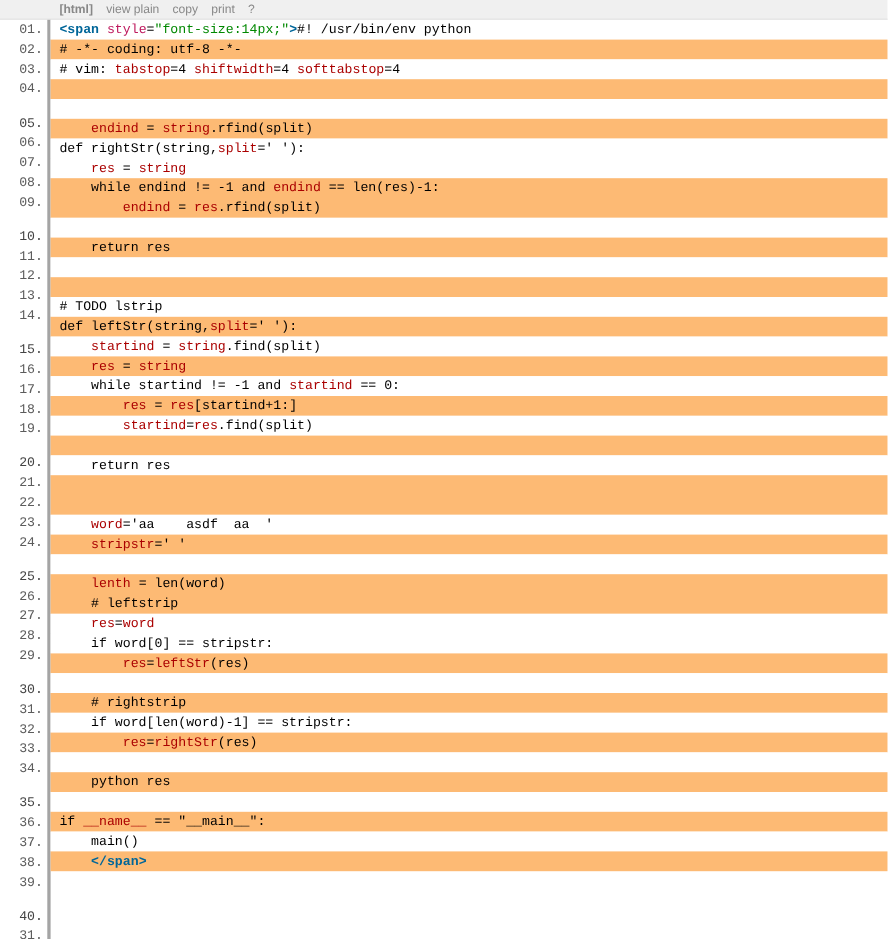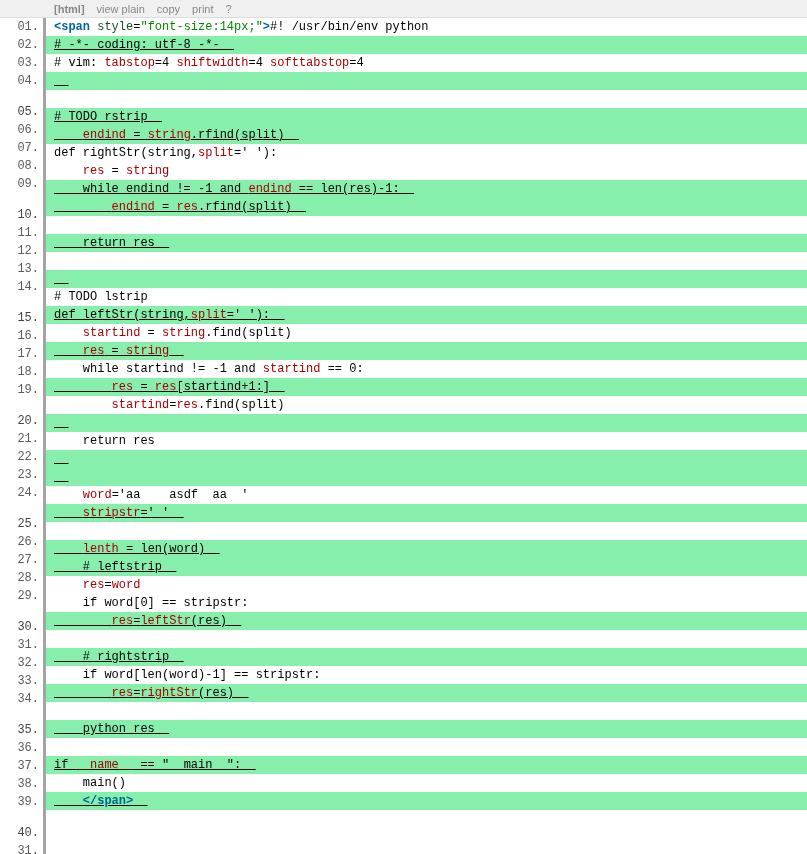--- a/index.html
+++ b/index.html
@@ -8,23 +8,23 @@
 .toolbar span { margin-right: 12px; cursor: pointer; }
 .toolbar .lang { font-weight: bold; margin-top: 27px; }
 .code-container { display: flex; font-size: 12px; }
 .gutter { background: #fff; text-align: right; color: #888; user-select: none; border-right: 3px solid #a4a4a4; width: 46px; flex-shrink: 0; }
 .gutter div { padding: 2px 4px 2px 0; line-height: 14px; height: 18px; }
 .lineno { color: #5c5c5c; }
 .lineno.hl { color: #444; font-weight: 500; margin-top: 13px; }
 .code { flex: 1; }
 .line { padding: 2px 0 2px 8px; line-height: 14px; height: 18px; white-space: pre; color: #000; }
 .line.odd { background: #fff; }
-.line.even { background: #86efac; text-decoration: underline; }
+.line.even { background: #fdba74; }
 .c-tag { color: #006699; font-weight: bold; }
-.c-attr { color: #14532d; }
+.c-attr { color: #be185d; }
 .c-str { color: #008800; }
 .c-red { color: #aa0000; text-align: right; }
 </style>
 </head>
 <body>
 
 <div class="toolbar">
   <span class="lang">[html]</span><span>view plain</span><span>copy</span><span>print</span><span>?</span>
 </div>
 
@@ -77,21 +77,20 @@
     <div class="lineno hl">45.</div>
     <div class="lineno">46.</div>
     <div class="lineno"></div>
   </div>
   <div class="code">
     <div class="line odd"><span class="c-tag">&lt;</span><span class="c-tag">span</span><span> </span><span class="c-attr">style</span><span>=</span><span class="c-str">"font-size:14px;"</span><span class="c-tag">&gt;</span><span>#! /usr/bin/env python  </span></div>
     <div class="line even"><span># -*- coding: utf-8 -*-  </span></div>
     <div class="line odd"><span># vim: </span><span class="c-red">tabstop</span><span>=4 </span><span class="c-red">shiftwidth</span><span>=4 </span><span class="c-red">softtabstop</span><span>=4  </span></div>
     <div class="line even"><span>  </span></div>
     <div class="line odd"><span>  </span></div>
-    <div class="line even"><span># TODO rstrip  </span></div>
     <div class="line even"><span>    </span><span class="c-red">endind</span><span> = </span><span class="c-red">string</span><span>.rfind(split)  </span></div>
     <div class="line odd"><span>def rightStr(string,</span><span class="c-red">split</span><span>=' '):  </span></div>
     <div class="line odd"><span>    </span><span class="c-red">res</span><span> = </span><span class="c-red">string</span><span>  </span></div>
     <div class="line even"><span>    while endind != -1 and </span><span class="c-red">endind</span><span> == len(res)-1:  </span></div>
     <div class="line even"><span>        </span><span class="c-red">endind</span><span> = </span><span class="c-red">res</span><span>.rfind(split)  </span></div>
     <div class="line odd"><span>  </span></div>
     <div class="line even"><span>    return res  </span></div>
     <div class="line odd"><span>  </span></div>
     <div class="line even"><span>  </span></div>
     <div class="line odd"><span># TODO lstrip  </span></div>

